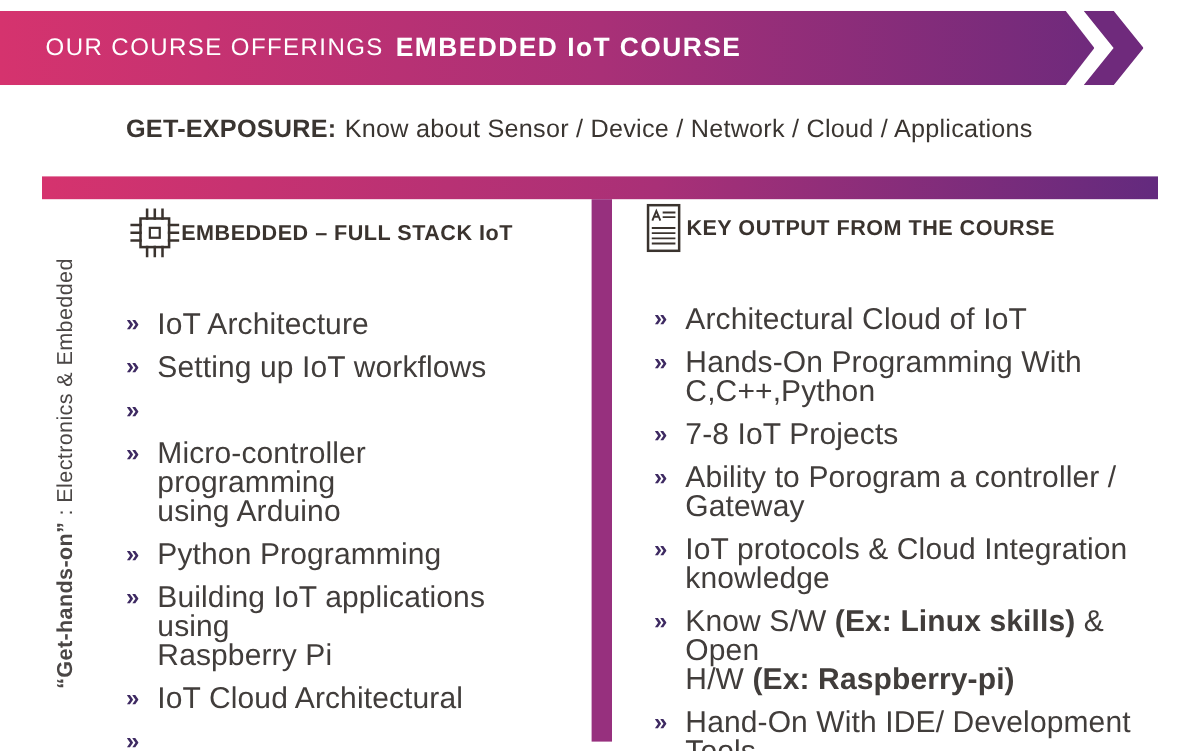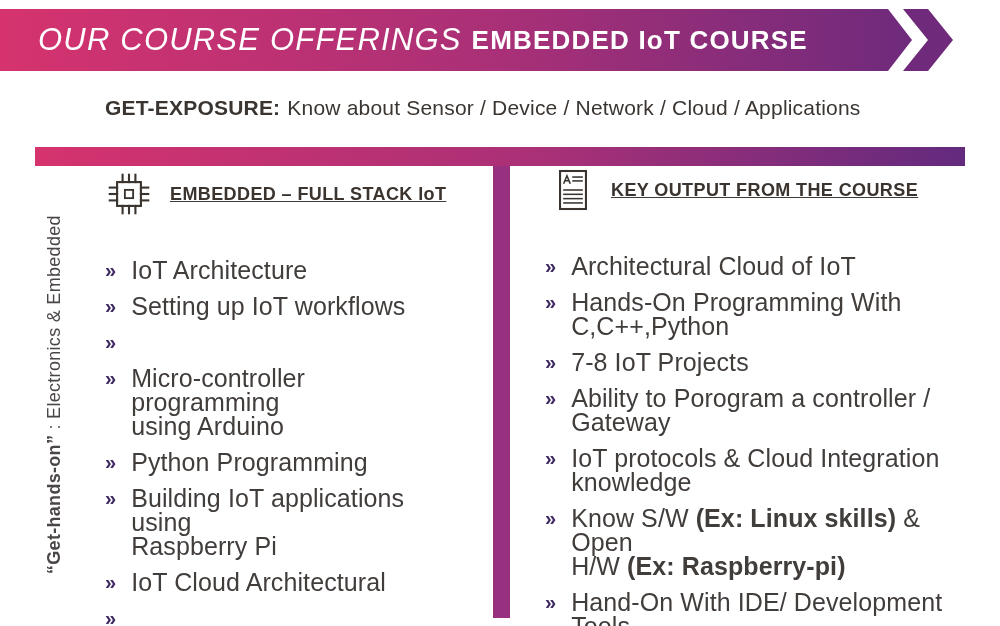--- a/index.html
+++ b/index.html
@@ -8,44 +8,44 @@
     font-family:"Liberation Sans", sans-serif;overflow:hidden;
     color:#3e3a38;
   }
   
   .banner{
     position:absolute;left:0;top:9px;width:912px;height:62px;
     background:linear-gradient(90deg,#d5336e 0%,#a93077 55%,#6f2a7c 100%);
     clip-path:polygon(0 0, calc(100% - 24px) 0, 100% 50%, calc(100% - 24px) 100%, 0 100%);
     display:flex;align-items:center;padding-left:38px;box-sizing:border-box;
   }
-  .banner-regular{color:#fff;font-size:31px;font-weight:400;letter-spacing:1.2px;white-space:nowrap;font-style:italic;}
-  .banner-bold{color:#fff;font-size:26px;font-weight:800;letter-spacing:1.2px;margin-left:10px;white-space:nowrap;}
+  .banner-regular{color:#fff;font-size:20px;font-weight:400;letter-spacing:1.2px;white-space:nowrap;}
+  .banner-bold{color:#fff;font-size:22px;font-weight:800;letter-spacing:1.2px;margin-left:10px;white-space:nowrap;}
   .chevron{
     position:absolute;left:903px;top:9px;width:50px;height:62px;background:#6f2a7c;
     clip-path:polygon(0 0, 50% 0, 100% 50%, 50% 100%, 0 100%, 50% 50%);
   }
   
   .exposure{position:absolute;left:105px;top:96px;font-size:21px;color:#3a3531;letter-spacing:.2px;white-space:nowrap;}
   .exp-label{font-weight:800;}
   .exp-text{font-weight:400;margin-left:7px;}
   
   .hbar{position:absolute;left:35px;top:147px;width:930px;height:19px;
     background:linear-gradient(90deg,#d5336e 0%,#a93077 55%,#632a7e 100%);}
   .vbar{position:absolute;left:493px;top:166px;width:17px;height:452px;background:#97307e;}
   
   .side-note{
     position:absolute;left:44px;top:574px;transform:rotate(-90deg);transform-origin:0 0;
     font-size:18px;color:#4a4645;white-space:nowrap;letter-spacing:.3px;
   }
   .sn-bold{font-weight:700;}
   
-  .panel-header{position:absolute;display:flex;align-items:center;gap:19px;text-decoration:underline;}
+  .panel-header{position:absolute;display:flex;align-items:center;gap:0;}
   .left-header{left:107px;top:172px;}
-  .right-header{left:554px;top:168px;}
+  .right-header{left:534px;top:168px;}
   .panel-title{font-size:18px;font-weight:800;color:#3a332e;letter-spacing:.4px;white-space:nowrap;}
   .hdr-icon{display:flex;align-items:center;}
   .hdr-icon svg{display:block;}
   
   .list{position:absolute;display:flex;flex-direction:column;}
   .left-list{left:105px;top:258px;width:350px;}
   .right-list{left:545px;top:254px;width:430px;}
   .list-item{display:flex;gap:15px;margin-bottom:12px;}
   .bullet{flex:0 0 auto;color:#3e2a62;font-weight:800;font-size:20px;line-height:24px;}
   .item-text{font-size:25px;line-height:24px;color:#413d3b;white-space:pre-line;letter-spacing:.1px;}

